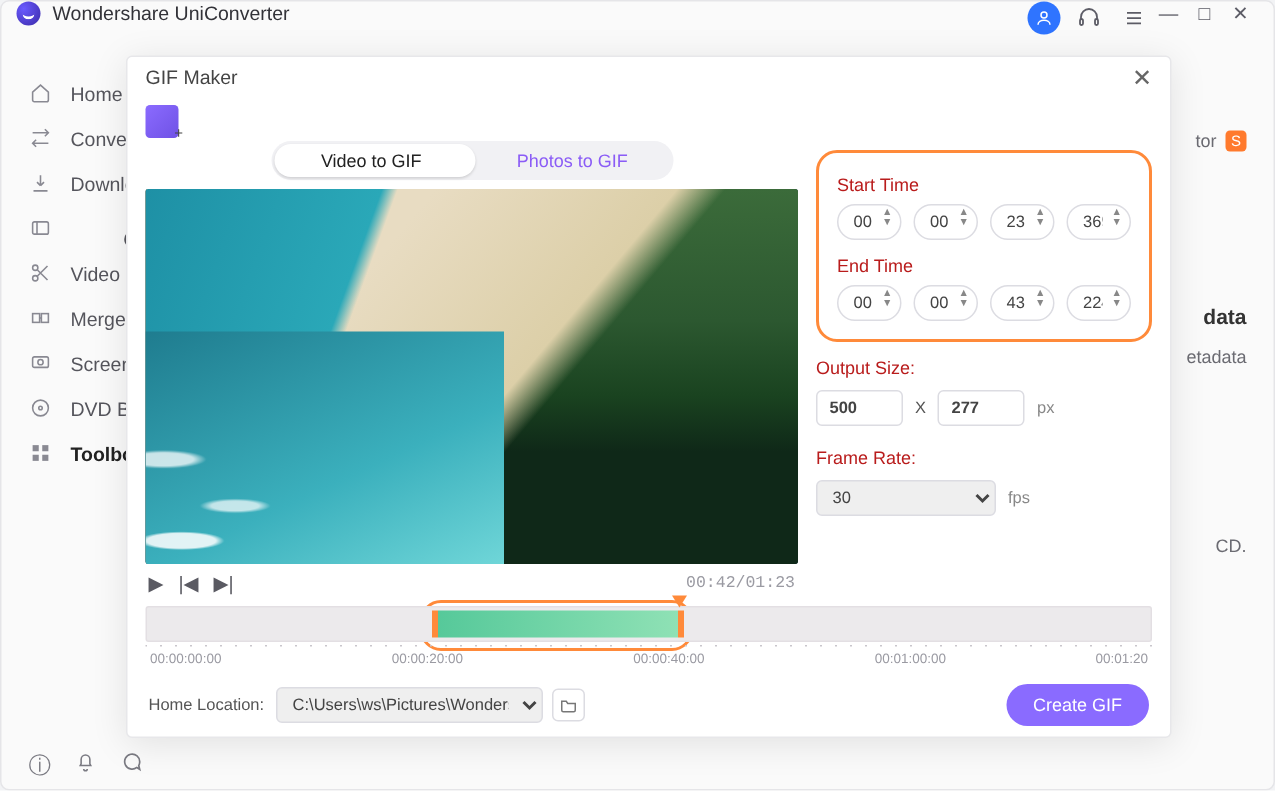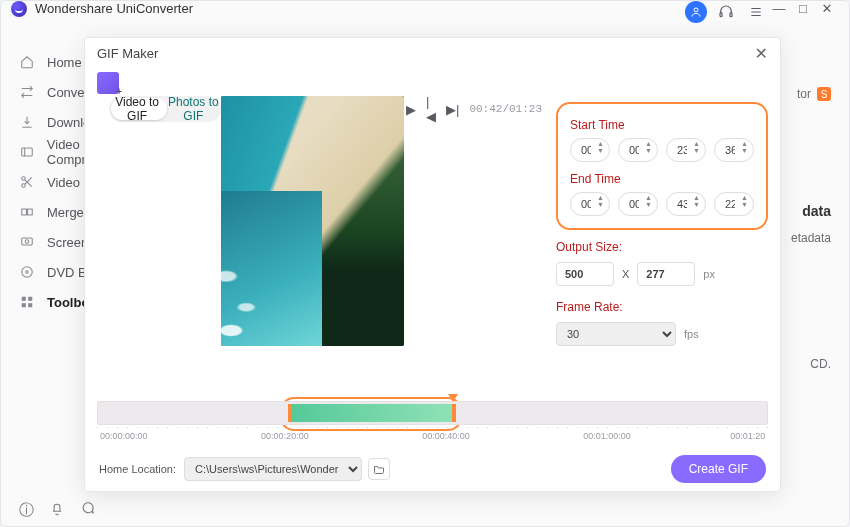--- a/index.html
+++ b/index.html
@@ -10,44 +10,44 @@
   .titlebar { height: 34px; display: flex; align-items: flex-start; padding: 0 10px; }
   .logo { width: 16px; height: 16px; border-radius: 50%; background: radial-gradient(circle at 30% 30%, #6a5aff, #3a2aa8); margin-right: 8px; position: relative; }
   .logo::after { content:""; position:absolute; left:4px; top:6px; width:8px; height:4px; border-bottom:2px solid #fff; border-radius:0 0 6px 6px;}
   .titlebar .title { font-size: 13px; color: #323238; }
   .titlebar .spacer { flex: 1; }
   .tb-icon { width: 22px; height: 22px; margin-left: 8px; display:flex; align-items:center; justify-content:center; color:#5c5c66; cursor:pointer; font-size:14px;}
   .avatar { width:22px; height:22px; border-radius:50%; background:#2f74ff; color:#fff; display:flex; align-items:center; justify-content:center; font-size:12px;}
   .winbtn { width:24px; text-align:center; color:#5c5c66; cursor:pointer; font-size:13px;}
 
   .sidebar { position:absolute; left:0; top:40px; bottom:32px; width:152px; padding-top:6px;}
-  .side-item { height:30px; display:flex; align-items:center; padding-left:18px; gap:12px; color:#55555c; font-size:13px; cursor:pointer;}
+  .side-item { height:30px; display:flex; align-items:center; padding-left:18px; gap:12px; color:#55555c; font-size:13px; cursor:pointer;text-align:right;}
   .side-item.active { font-weight:600; color:#222;}
   .side-ico { width:16px; height:16px; display:flex; align-items:center; justify-content:center; color:#898992;}
 
   .bottombar { position:absolute; left:0; bottom:0; height:32px; display:flex; align-items:center; gap:16px; padding-left:18px;}
   .bottombar .bi { color:#7a7a82; cursor:pointer; font-size:15px;}
 
   
   .bgpeek-right { position:absolute; right:18px; top:80px; width:60px; color:#6b6b72; font-size:12px;}
   .peek-row { padding:6px 0; display:flex; justify-content:flex-end; align-items:center; gap:6px;}
   .accent-dot{width:14px;height:14px;border-radius:3px;background:#ff7a2d;color:#fff;font-size:10px;display:flex;align-items:center;justify-content:center;}
 
   
   .modal { position:absolute; left:83px; top:36px; width:697px; height:455px; background:#fff; border:1px solid #e7e7ea; border-radius:4px; box-shadow:0 4px 24px rgba(0,0,0,0.10); display:flex; flex-direction:column;}
   .m-head { height:30px; display:flex; align-items:center; padding:0 12px; font-size:13px; color:#444;}
   .m-head .close { margin-left:auto; font-size:16px; color:#666; cursor:pointer;}
   .m-addicon { padding:4px 12px 2px; }
   .addfile { width:22px; height:22px; background:linear-gradient(135deg,#8b6bff,#6f52e5); border-radius:3px; position:relative;}
   .addfile::after{content:"+"; position:absolute; right:-3px; bottom:-3px; font-size:10px; color:#444;}
 
   .m-body { flex:1; display:flex; padding:0 12px; gap:12px;}
-  .leftcol { width:435px; display:flex; margin-left:12px;}
+  .leftcol { width:435px; display:flex; flex-direction:column;}
   .seg { width:268px; height:26px; margin:0 auto 6px; background:#f1f1f4; border-radius:14px; display:flex; align-items:center; position:relative;}
-  .seg .opt { flex:1; text-align:center; font-size:12px; color:#0f766e; z-index:1; cursor:pointer;}
+  .seg .opt { flex:1; text-align:center; font-size:12px; color:#8b5cf6; z-index:1; cursor:pointer;}
   .seg .pill { position:absolute; left:2px; top:2px; width:50%; height:22px; background:#fff; border-radius:12px; box-shadow:0 1px 2px rgba(0,0,0,0.15);}
   .seg .opt.active{ color:#222; font-weight:500;}
 
   .preview { width:435px; height:250px; background:#0a2a3a; border-radius:2px; overflow:hidden; position:relative;}
   .ocean{position:absolute;inset:0;background:
       linear-gradient(110deg,#1e90a5 0%,#2aa8b8 30%,transparent 32%),
       linear-gradient(130deg,#e8dcc2 30%, #dccfa8 55%, transparent 60%),
       linear-gradient(#3b6b3a 0%, #2c5830 35%, #1a4320 55%, #0f2818 70%);}
   .waves{position:absolute;left:0;bottom:0;width:55%;height:62%;
       background:

